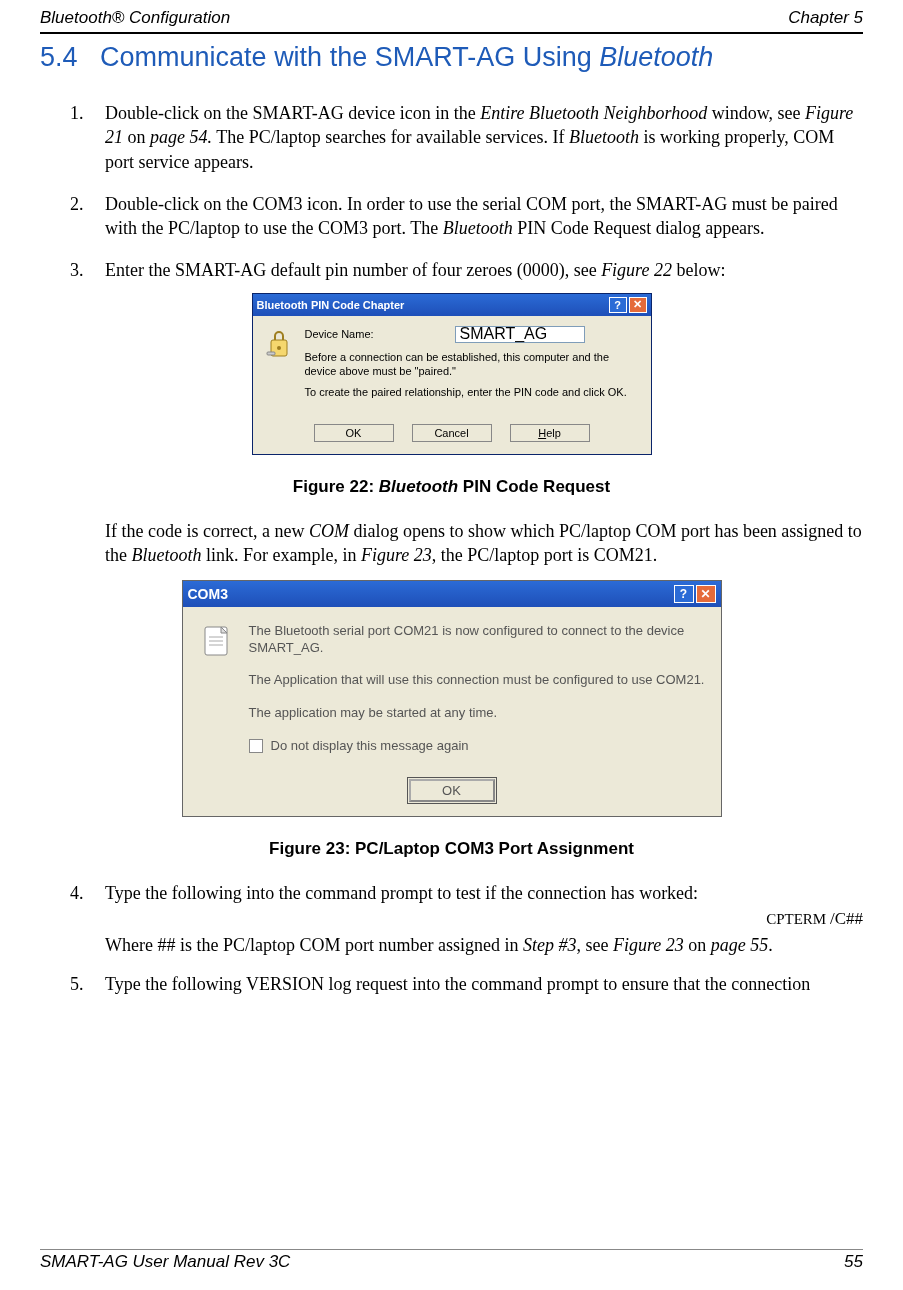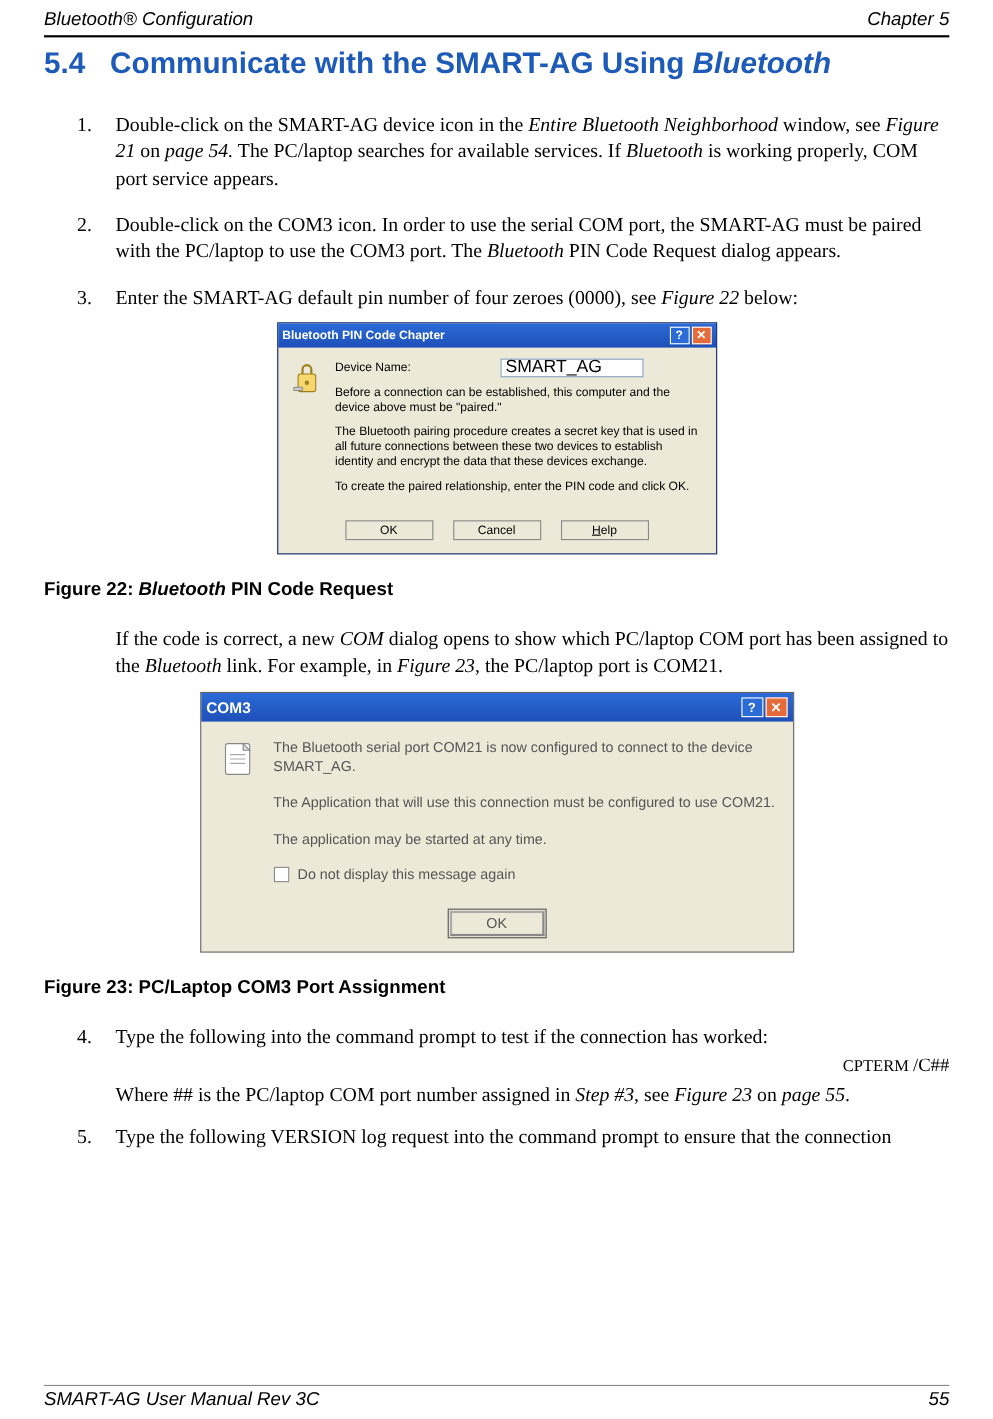--- a/index.html
+++ b/index.html
@@ -23,21 +23,21 @@
       font-style: italic;
       font-family: Arial, Helvetica, sans-serif;
       font-size: 17px;
       padding-top: 8px;
       padding-bottom: 4px;
       border-bottom: 2px solid #000000;
     }
     .section-title {
       font-family: Arial, Helvetica, sans-serif;
       font-size: 27px;
-      font-weight: bold;
+      font-weight: normal;
       color: #1e5bb8;
       margin-top: 8px;
       margin-bottom: 28px;
     }
     .section-title em {
       font-style: italic;
     }
     ol.steps {
       list-style: none;
       padding-left: 30px;
@@ -56,20 +56,21 @@
     em.it {
       font-style: italic;
     }
     .figure-wrap {
       text-align: center;
       margin: 10px 0 10px 0;
     }
     .figure-caption {
       font-family: Arial, Helvetica, sans-serif;
       font-weight: bold;
+      text-align: center;
       font-size: 17px;
       margin: 22px 0 22px 0;
     }
     .figure-caption em {
       font-style: italic;
     }
     
     
     .dlg22 {
       width: 400px;
@@ -260,21 +261,21 @@
     }
     .cmd {
       font-size: 15px;
       padding-left: 125px;
       margin-bottom: 4px;
       margin-top: 4px;
       text-align: right;
     }
     .page-footer {
       position: absolute;
-      bottom: 8px;
+      bottom: 18px;
       left: 40px;
       right: 40px;
       display: flex;
       justify-content: space-between;
       font-style: italic;
       font-family: Arial, Helvetica, sans-serif;
       font-size: 17px;
       border-top: 1px solid #888888;
       padding-top: 2px;
     }
@@ -329,21 +330,20 @@
           <circle cx="14" cy="22" r="2" fill="#9e7e1f"></circle>
           <rect x="2" y="26" width="8" height="3" rx="1" fill="#cccccc" stroke="#888"></rect>
         </svg>
       </div>
       <div class="fields">
         <div class="row">
           <span class="lbl">Device Name:</span>
           <span class="inp">SMART_AG</span>
         </div>
         <div class="para">Before a connection can be established, this computer and the device above must be "paired."</div>
-        <div class="para">The Bluetooth pairing procedure creates a secret key that is used in all future connections between these two devices to establish identity and encrypt the data that these devices exchange.</div>
         <div class="para">To create the paired relationship, enter the PIN code and click OK.</div>
       </div>
     </div>
     <div class="btnrow">
       <div class="btn">OK</div>
       <div class="btn">Cancel</div>
       <div class="btn"><u>H</u><span>elp</span></div>
     </div>
   </div>
 </div>

